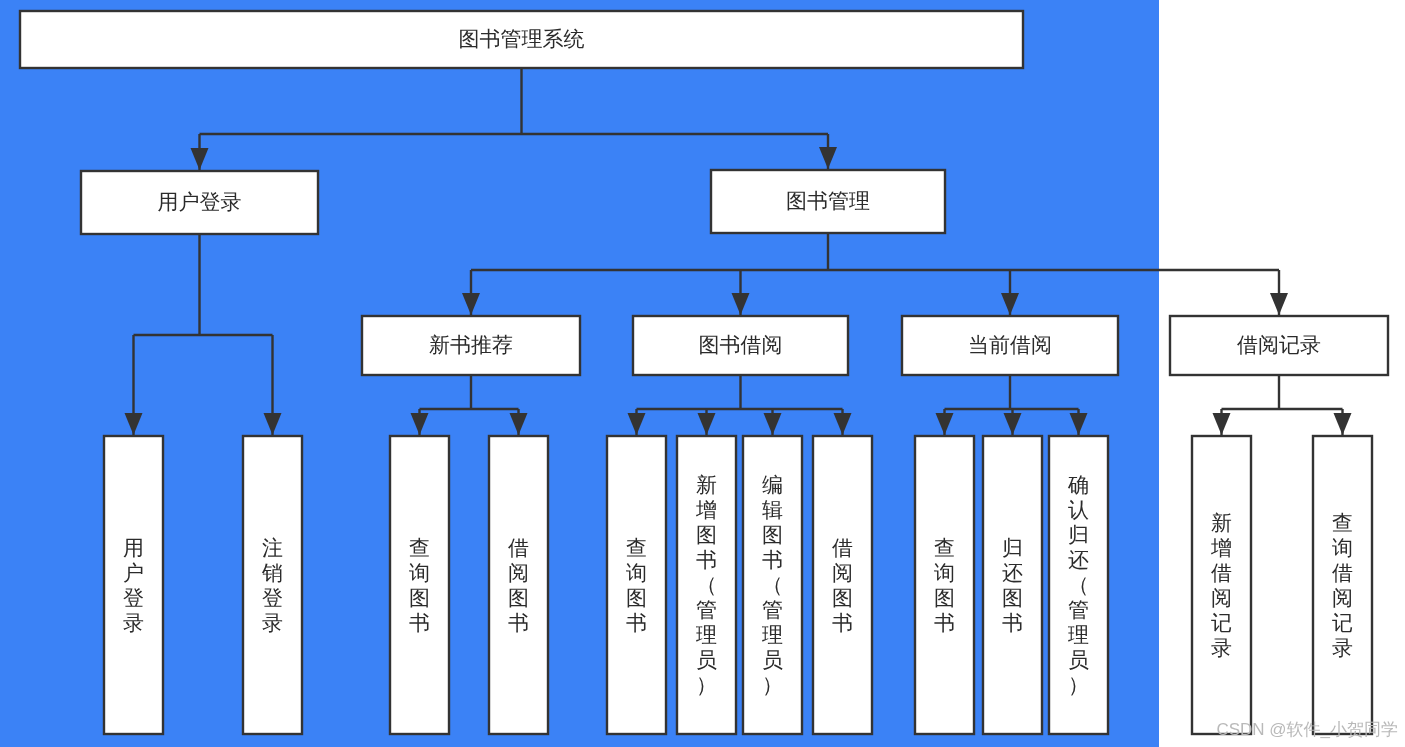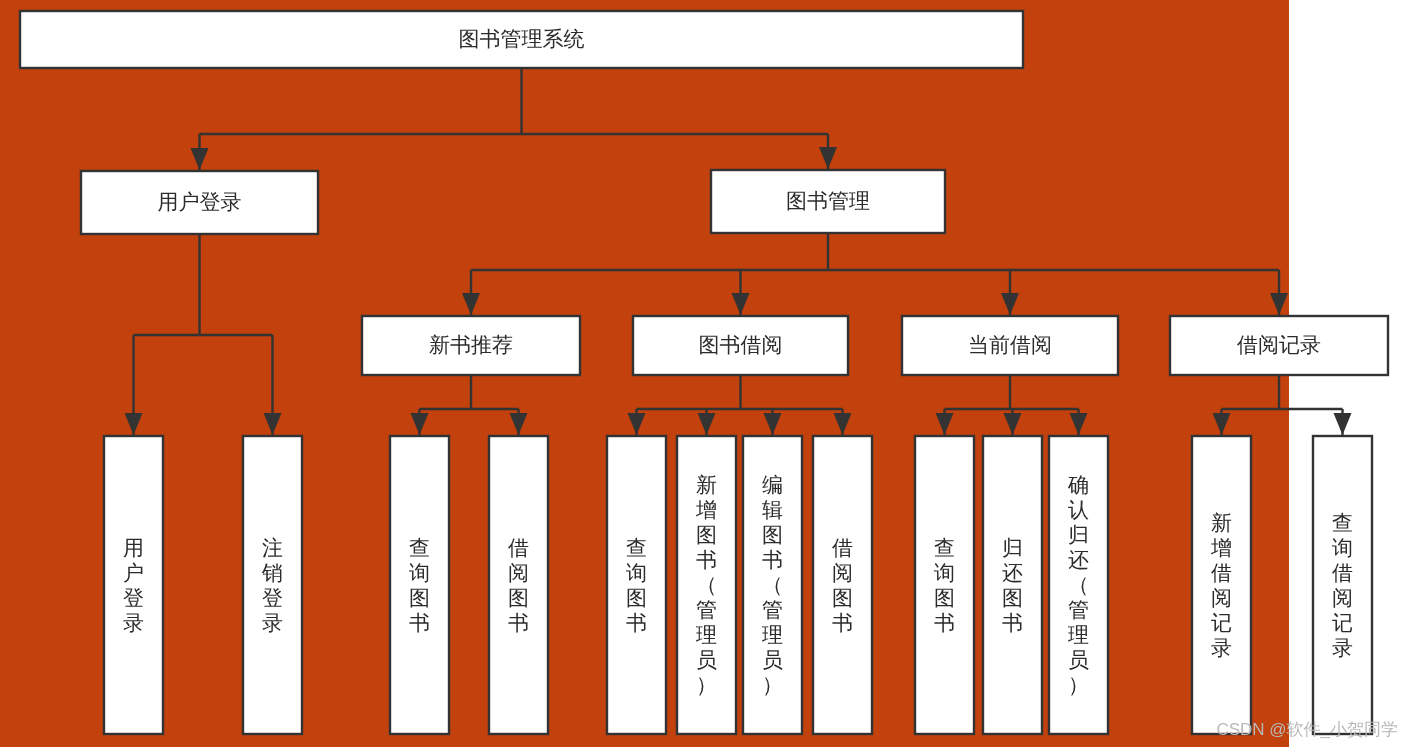--- a/index.html
+++ b/index.html
@@ -8,23 +8,23 @@
     background: #ffffff;
   }
   body {
     width: 1405px;
     height: 747px;
     font-family: "Liberation Sans", "DejaVu Sans", sans-serif;
     overflow: hidden;
   }
   #diagram-root {
     position: relative;
-    width: 1289px;
+    width: 1159px;
     height: 747px;
-    background: #c2410c;
+    background: #3b82f6;
   }
   svg.canvas {
     position: absolute;
     top: 0;
     left: 0;
     width: 1405px;
     height: 747px;
     display: block;
   }
   .node-box {

